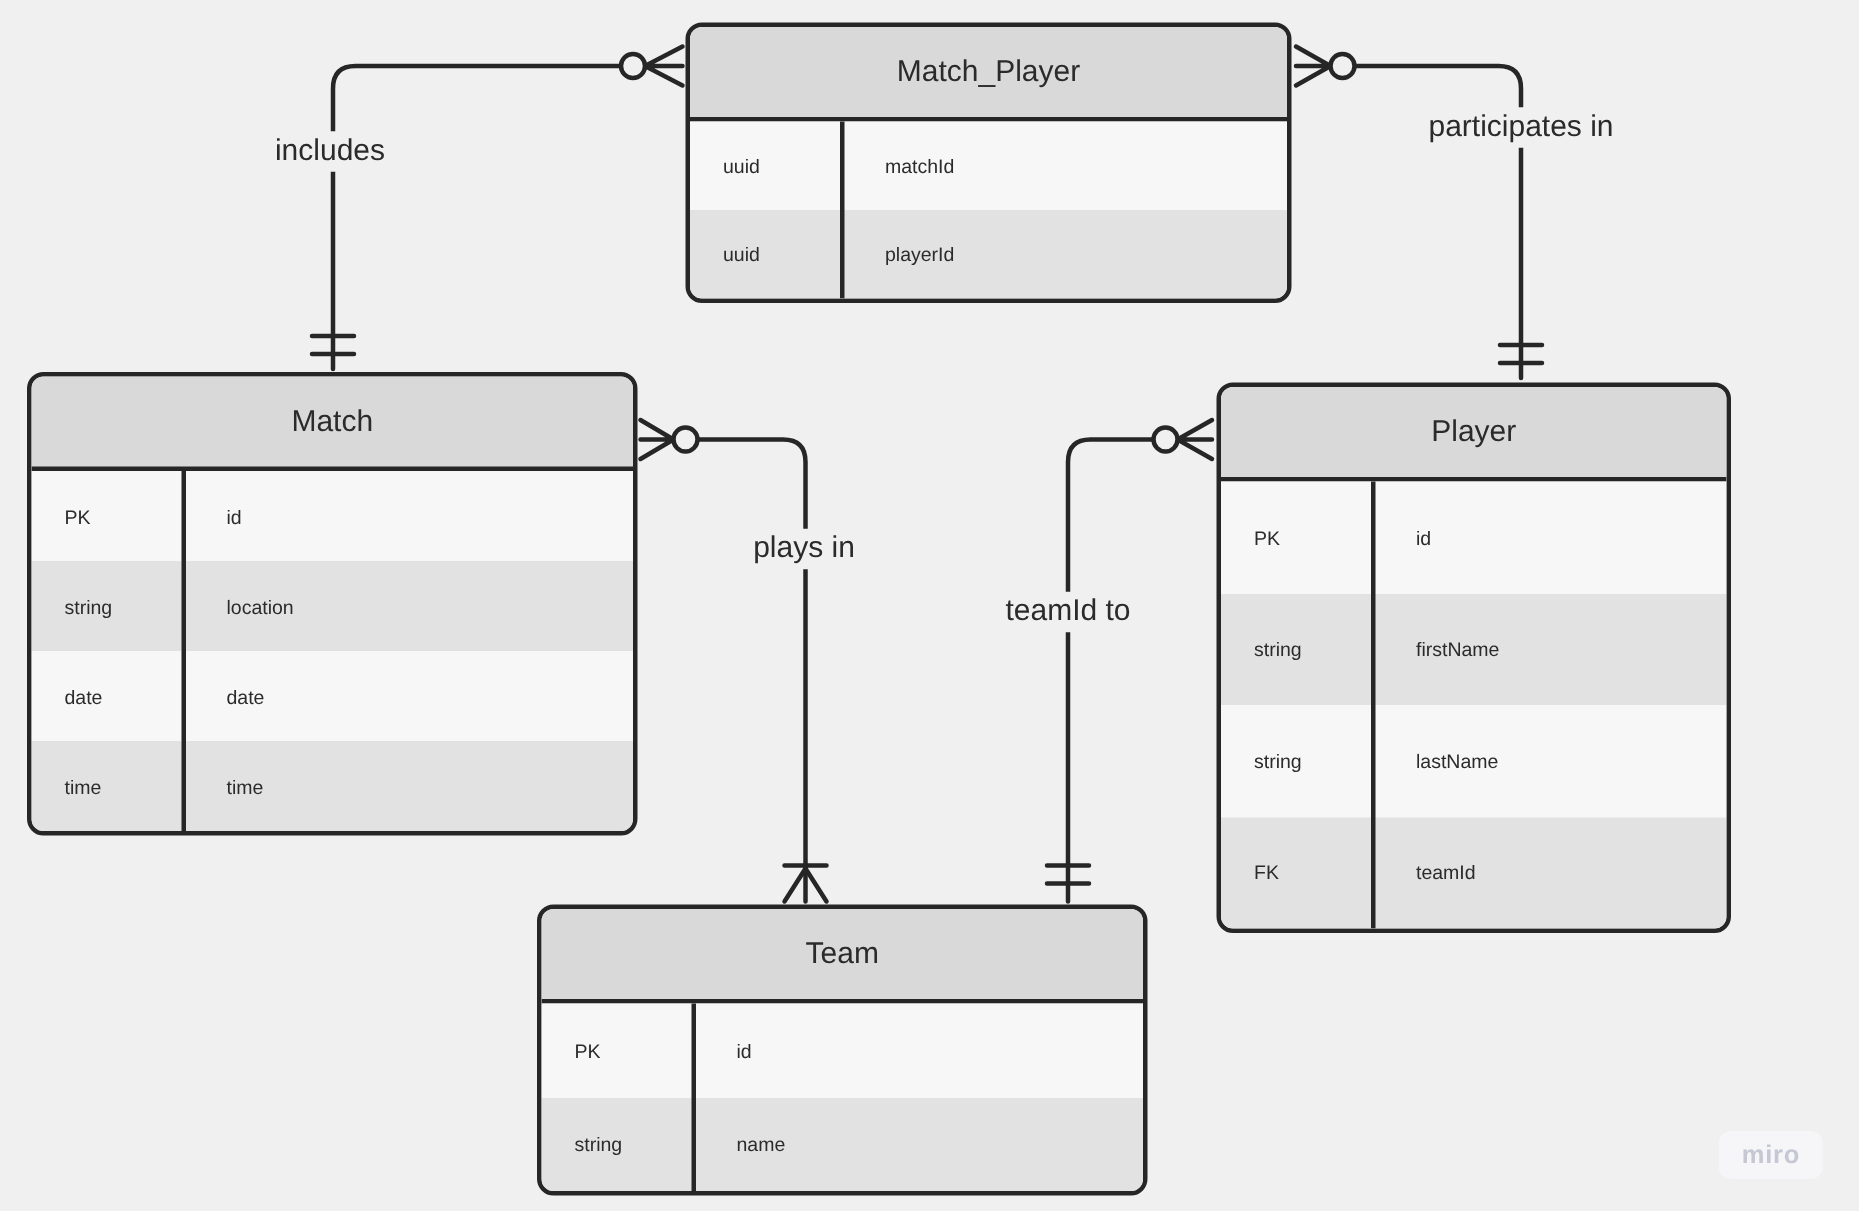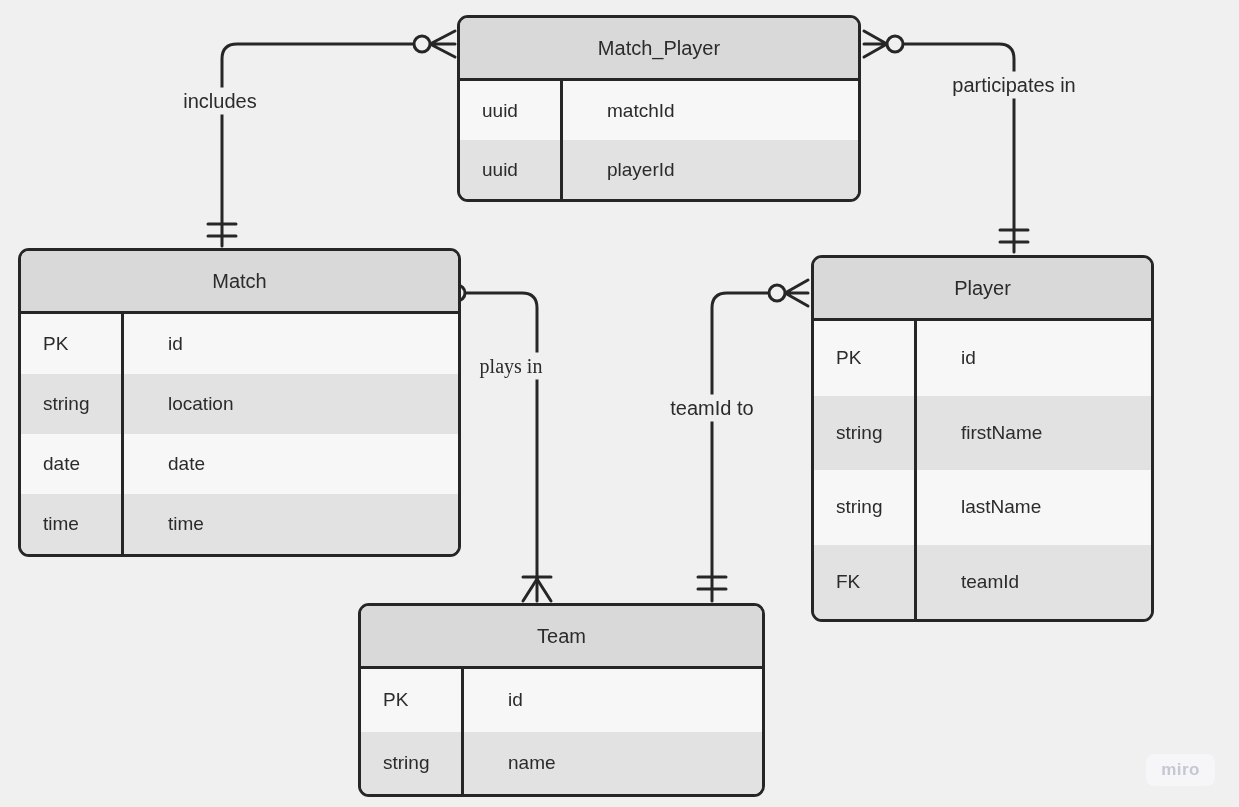--- a/index.html
+++ b/index.html
@@ -54,26 +54,26 @@
     bottom: 0;
     width: 3px;
     background: #262626;
   }
   .entity-row { flex: 1; display: flex; }
   .entity-row:nth-child(odd)  { background: #f7f7f7; }
   .entity-row:nth-child(even) { background: #e2e2e2; }
   .cell {
     display: flex;
     align-items: center;
-    font-size: 19px;
+    font-size: 13px;
     color: #2b2b2b;
     box-sizing: border-box;
   }
   .cell.type { flex: 0 0 103px; padding-left: 22px; }
-  .cell.name { flex: 1; padding-left: 44px; }
+  .cell.name { flex: 1; padding-left: 27px; }
   .rel-label {
     position: absolute;
     transform: translate(-50%, -50%);
     background: #f0f0f0;
     padding: 2px 8px;
     font-size: 20px;
     color: #2b2b2b;
     white-space: nowrap;
   }
   .watermark {
@@ -132,21 +132,21 @@
           <div class="cell type">uuid</div>
           <div class="cell name">matchId</div>
         </div>
         <div class="entity-row">
           <div class="cell type">uuid</div>
           <div class="cell name">playerId</div>
         </div>
       </div>
   </div>
 
-  <div class="entity" style="left:18px; top:248px; width:443px; height:309px;">
+  <div class="entity" style="left:18px; top:248px; width:407px; height:309px;">
     <div class="entity-header">Match</div>
     <div class="entity-body">
         <div class="entity-row">
           <div class="cell type">PK</div>
           <div class="cell name">id</div>
         </div>
         <div class="entity-row">
           <div class="cell type">string</div>
           <div class="cell name">location</div>
         </div>
@@ -192,18 +192,18 @@
         </div>
         <div class="entity-row">
           <div class="cell type">string</div>
           <div class="cell name">name</div>
         </div>
       </div>
   </div>
 
   <div class="rel-label" style="left:220px; top:101px;">includes</div>
   <div class="rel-label" style="left:1014px; top:85px;">participates in</div>
-  <div class="rel-label" style="left:511px; top:366px;font-family:Liberation Serif, serif;">plays in</div>
+  <div class="rel-label" style="left:536px; top:366px;">plays in</div>
   <div class="rel-label" style="left:712px; top:408px;">teamId to</div>
 
   <div class="watermark">miro</div>
 
 </div>
 
 </body></html>

